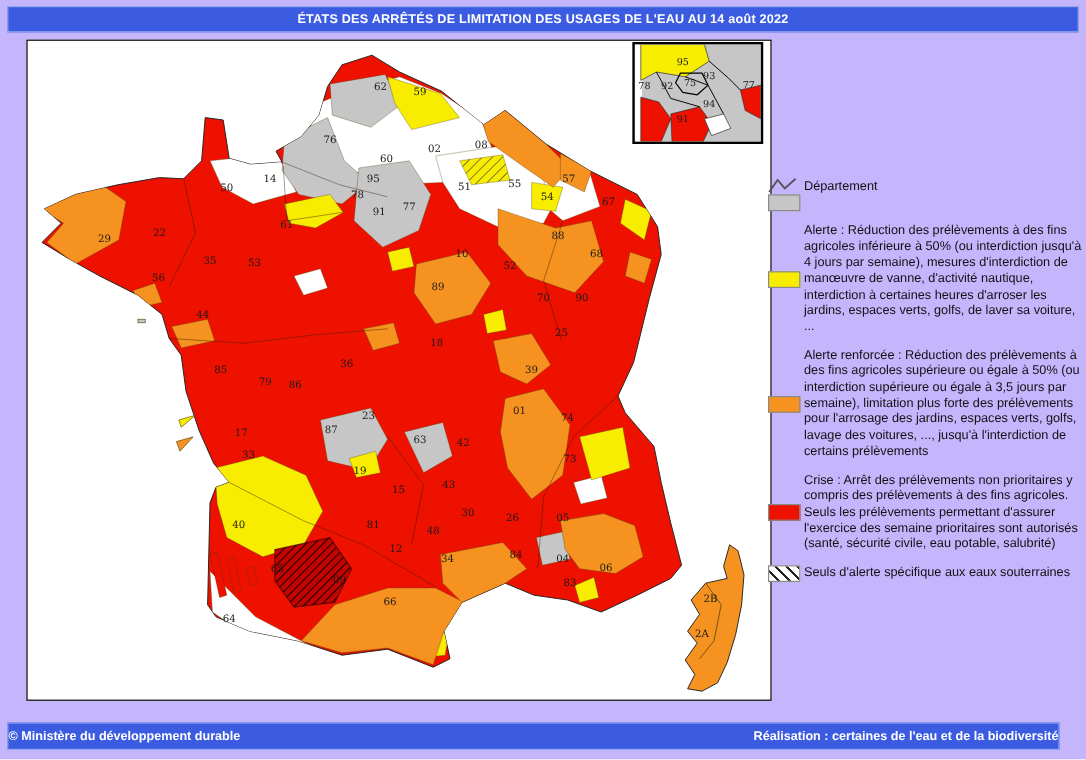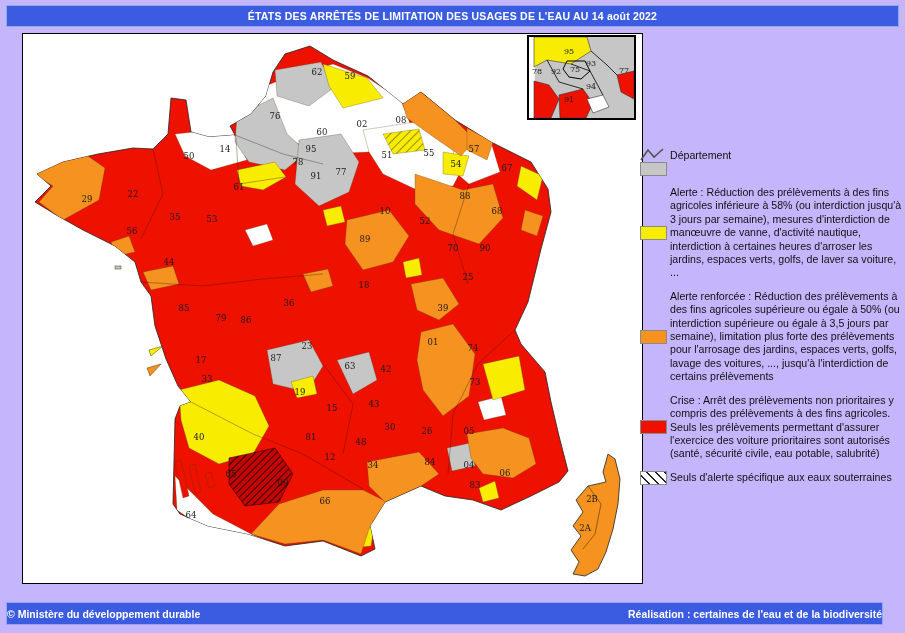--- a/index.html
+++ b/index.html
@@ -244,33 +244,33 @@
     <div id="legend-items">
         <div class="leg-row">
           <span class="leg-swatch-col">
             <span class="leg-swatch" style="background: rgb(198, 198, 198);"></span>
           </span>
         </div>
         <div class="leg-row">
           <span class="leg-swatch-col">
             <span class="leg-swatch" style="background: rgb(248, 236, 0);"></span>
           </span>
-          <span class="leg-text">Alerte : Réduction des prélèvements à des fins agricoles inférieure à 58% (ou interdiction jusqu'à 3 jours par semaine), mesures d'interdiction de manœuvre de vanne, d'activité nautique, interdiction à certaines heures d'arroser les jardins, espaces verts, golfs, de laver sa voiture, ...</span>
+          <span class="leg-text">Alerte : Réduction des prélèvements à des fins agricoles inférieure à 50% (ou interdiction jusqu'à 4 jours par semaine), mesures d'interdiction de manœuvre de vanne, d'activité nautique, interdiction à certaines heures d'arroser les jardins, espaces verts, golfs, de laver sa voiture, ...</span>
         </div>
         <div class="leg-row">
           <span class="leg-swatch-col">
             <span class="leg-swatch" style="background: rgb(245, 146, 32);"></span>
           </span>
           <span class="leg-text">Alerte renforcée : Réduction des prélèvements à des fins agricoles supérieure ou égale à 50% (ou interdiction supérieure ou égale à 3,5 jours par semaine), limitation plus forte des prélèvements pour l'arrosage des jardins, espaces verts, golfs, lavage des voitures, ..., jusqu'à l'interdiction de certains prélèvements</span>
         </div>
         <div class="leg-row">
           <span class="leg-swatch-col">
             <span class="leg-swatch" style="background: rgb(238, 17, 0);"></span>
           </span>
-          <span class="leg-text">Crise : Arrêt des prélèvements non prioritaires y compris des prélèvements à des fins agricoles. Seuls les prélèvements permettant d'assurer l'exercice des voiture prioritaires sont autorisés (santé, sécurité civile, eau potable, salubrité)</span>
+          <span class="leg-text">Crise : Arrêt des prélèvements non prioritaires y compris des prélèvements à des fins agricoles. Seuls les prélèvements permettant d'assurer l'exercice des semaine prioritaires sont autorisés (santé, sécurité civile, eau potable, salubrité)</span>
         </div>
         <div class="leg-row">
           <span class="leg-swatch-col">
             <span class="leg-swatch hatch"></span>
           </span>
           <span class="leg-text">Seuls d'alerte spécifique aux eaux souterraines</span>
         </div>
       </div>
   </div>
 

